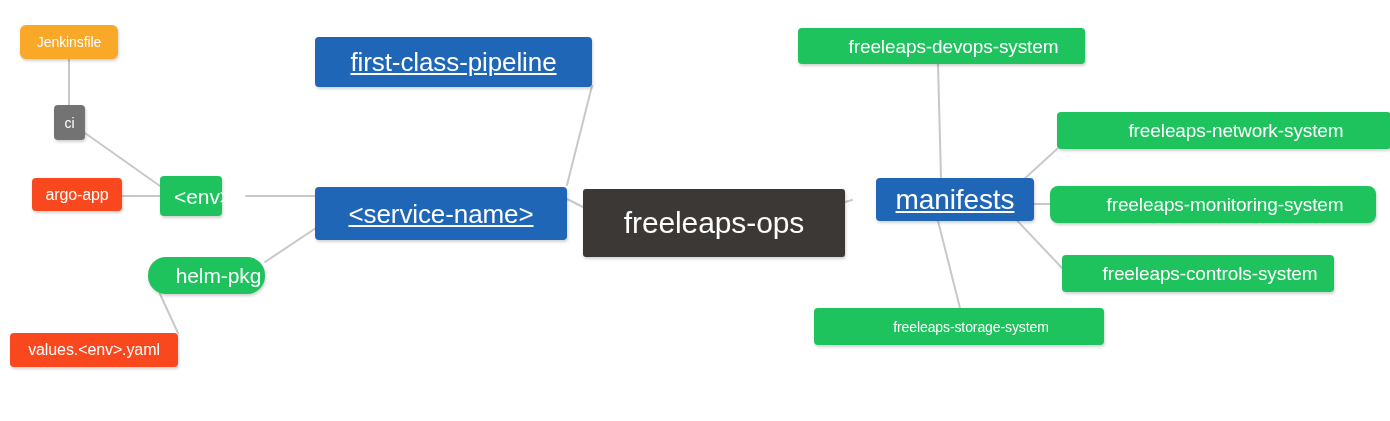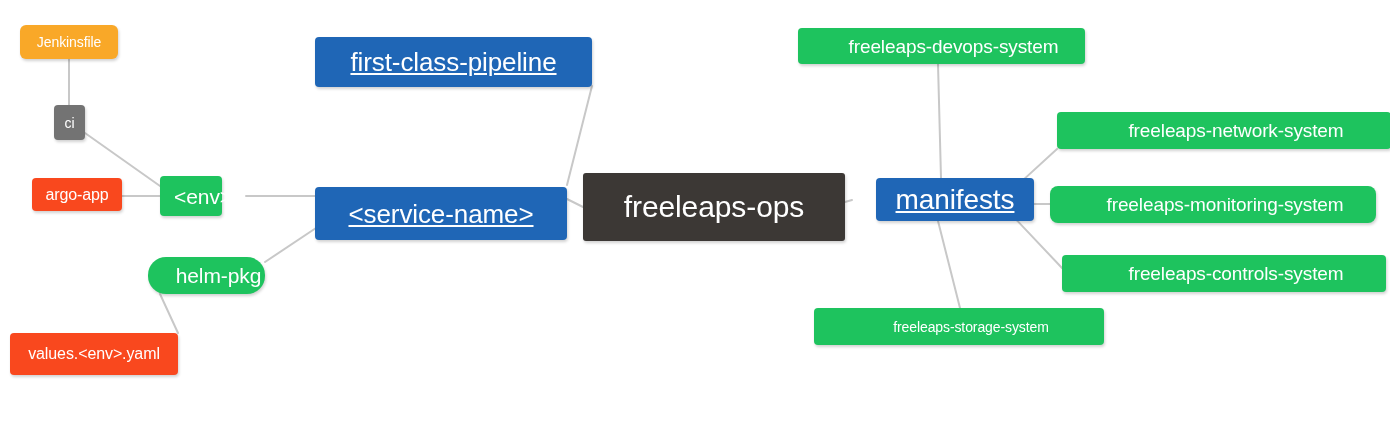--- a/index.html
+++ b/index.html
@@ -40,20 +40,21 @@
     color: #ffffff;
     border-radius: 4px;
     white-space: nowrap;
     box-shadow: 1px 2px 3px rgba(0,0,0,0.18);
     letter-spacing: -0.1px;
     line-height: 1;
   }
   .node-root {
     background: #3c3835;
     border-radius: 3px;
+    margin-top: 16px;
   }
   .node-blue   { background: #1f66b6; text-decoration: underline; }
   .node-green  { background: #1ec35e; padding-left: 24px; }
   .node-orange { background: #f9a828; }
   .node-red    { background: #f9481e; }
 </style>
 </head>
 <body>
 
 <div id="mindmap">
@@ -76,20 +77,20 @@
   <div id="node-layer">
       <div class="node node-root" style="left: 583px; top: 173px; width: 262px; height: 68px; font-size: 30px; background: rgb(60, 56, 53);">freeleaps-ops</div>
       <div class="node node-blue" style="left: 315px; top: 170px; width: 252px; height: 53px; font-size: 26px; background: rgb(31, 102, 182); margin-top: 17px;">&lt;service-name&gt;</div>
       <div class="node node-blue" style="left: 315px; top: 37px; width: 277px; height: 50px; font-size: 26px; background: rgb(31, 102, 182);">first-class-pipeline</div>
       <div class="node node-blue" style="left: 852px; top: 178px; width: 158px; height: 43px; font-size: 28px; background: rgb(31, 102, 182); margin-left: 24px;">manifests</div>
       <div class="node node-green" style="left: 160px; top: 176px; width: 62px; height: 40px; font-size: 21px; background: rgb(30, 195, 94);">&lt;env&gt;</div>
       <div class="node node-green" style="left: 148px; top: 257px; width: 117px; height: 37px; font-size: 21px; background: rgb(30, 195, 94); border-radius: 18px;">helm-pkg</div>
       <div class="node node-orange" style="left: 20px; top: 25px; width: 98px; height: 34px; font-size: 14px; background: rgb(249, 168, 40); border-radius: 6px;">Jenkinsfile</div>
       <div class="node node-red" style="left: 54px; top: 105px; width: 31px; height: 35px; font-size: 14px; background: #737373; text-align: center;">ci</div>
       <div class="node node-red" style="left: 32px; top: 178px; width: 90px; height: 33px; font-size: 16px; background: rgb(249, 72, 30);">argo-app</div>
-      <div class="node node-red" style="left: 10px; top: 333px; width: 168px; height: 42px; font-size: 16px; background: rgb(249, 72, 30);">values.&lt;env&gt;.yaml</div>
+      <div class="node node-red" style="left: 10px; top: 333px; width: 168px; height: 34px; font-size: 16px; background: rgb(249, 72, 30);">values.&lt;env&gt;.yaml</div>
       <div class="node node-green" style="left: 798px; top: 28px; width: 287px; height: 36px; font-size: 19px; background: rgb(30, 195, 94);">freeleaps-devops-system</div>
       <div class="node node-green" style="left: 1057px; top: 112px; width: 334px; height: 37px; font-size: 19px; background: rgb(30, 195, 94);">freeleaps-network-system</div>
       <div class="node node-green" style="left: 1050px; top: 186px; width: 326px; height: 37px; font-size: 19px; background: rgb(30, 195, 94); border-radius: 8px;">freeleaps-monitoring-system</div>
-      <div class="node node-green" style="left: 1062px; top: 255px; width: 324px; height: 37px; font-size: 19px; background: rgb(30, 195, 94);">freeleaps-controls-system</div>
+      <div class="node node-green" style="left: 1062px; top: 255px; width: 272px; height: 37px; font-size: 19px; background: rgb(30, 195, 94);">freeleaps-controls-system</div>
       <div class="node node-green" style="left: 814px; top: 308px; width: 290px; height: 37px; font-size: 14px; background: rgb(30, 195, 94);">freeleaps-storage-system</div>
     </div>
 </div>
 
 </body></html>

